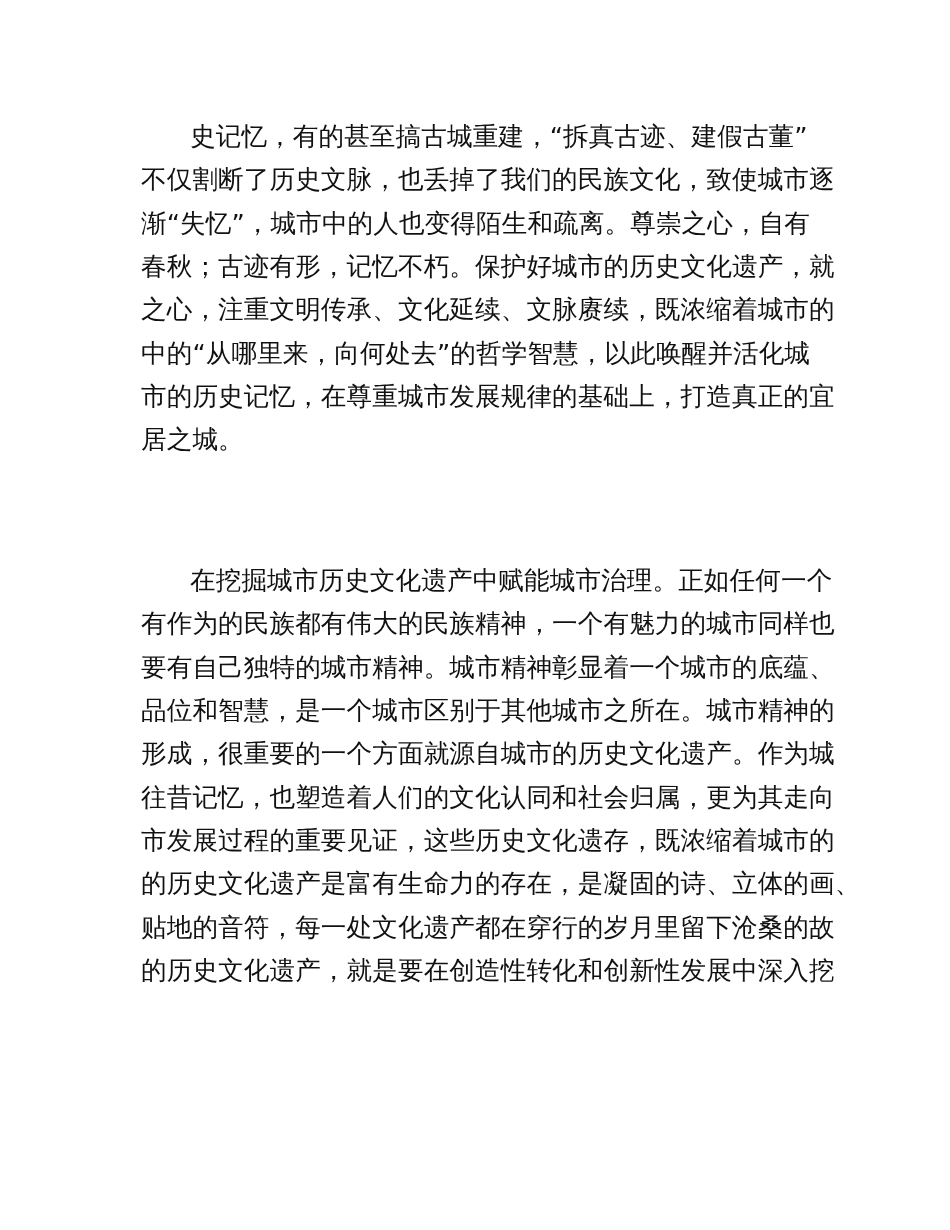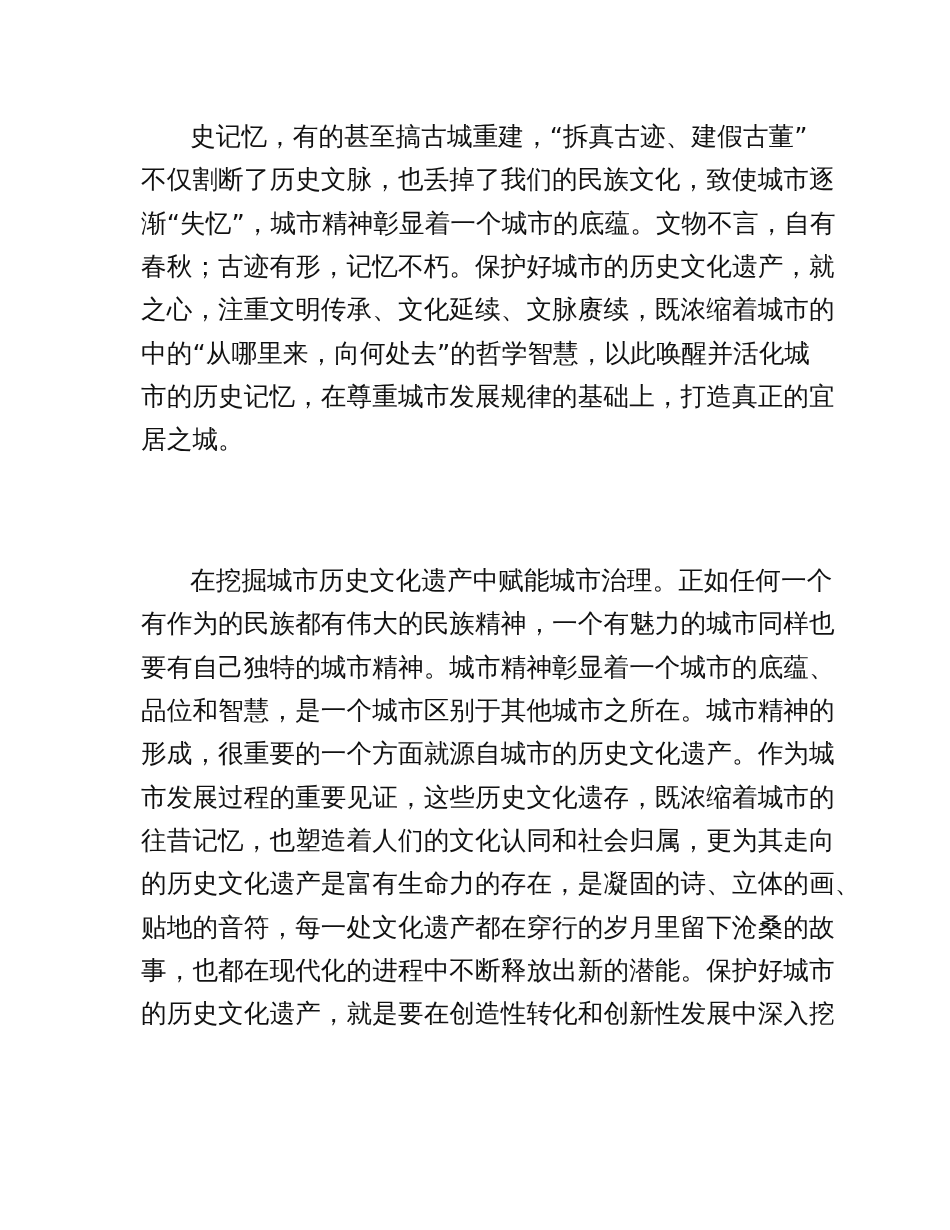--- a/index.html
+++ b/index.html
@@ -23,34 +23,33 @@
   #p1 { top: 115px; }
   #p2 { top: 559px; }
 </style>
 </head>
 <body>
 
 <div class="page">
   <div class="para" id="p1">
     <span class="line indent">史记忆，有的甚至搞古城重建，“拆真古迹、建假古董”</span>
     <span class="line">不仅割断了历史文脉，也丢掉了我们的民族文化，致使城市逐</span>
-    <span class="line">渐“失忆”，城市精神彰显着一个城市的底蕴。文物不言，自有</span>
+    <span class="line">渐“失忆”，城市中的人也变得陌生和疏离。尊崇之心，自有</span>
     <span class="line">春秋；古迹有形，记忆不朽。保护好城市的历史文化遗产，就</span>
     <span class="line">之心，注重文明传承、文化延续、文脉赓续，既浓缩着城市的</span>
     <span class="line">中的“从哪里来，向何处去”的哲学智慧，以此唤醒并活化城</span>
     <span class="line">市的历史记忆，在尊重城市发展规律的基础上，打造真正的宜</span>
     <span class="line">居之城。</span>
   </div>
 
   <div class="para" id="p2">
     <span class="line indent">在挖掘城市历史文化遗产中赋能城市治理。正如任何一个</span>
     <span class="line">有作为的民族都有伟大的民族精神，一个有魅力的城市同样也</span>
     <span class="line">要有自己独特的城市精神。城市精神彰显着一个城市的底蕴、</span>
     <span class="line">品位和智慧，是一个城市区别于其他城市之所在。城市精神的</span>
     <span class="line">形成，很重要的一个方面就源自城市的历史文化遗产。作为城</span>
+    <span class="line">往昔记忆，也塑造着人们的文化认同和社会归属，更为其走向</span>
     <span class="line">市发展过程的重要见证，这些历史文化遗存，既浓缩着城市的</span>
-    <span class="line">往昔记忆，也塑造着人们的文化认同和社会归属，更为其走向</span>
     <span class="line">的历史文化遗产是富有生命力的存在，是凝固的诗、立体的画、</span>
     <span class="line">贴地的音符，每一处文化遗产都在穿行的岁月里留下沧桑的故</span>
-    <span class="line">事，也都在现代化的进程中不断释放出新的潜能。保护好城市</span>
     <span class="line">的历史文化遗产，就是要在创造性转化和创新性发展中深入挖</span>
   </div>
 </div>
 
 </body></html>

